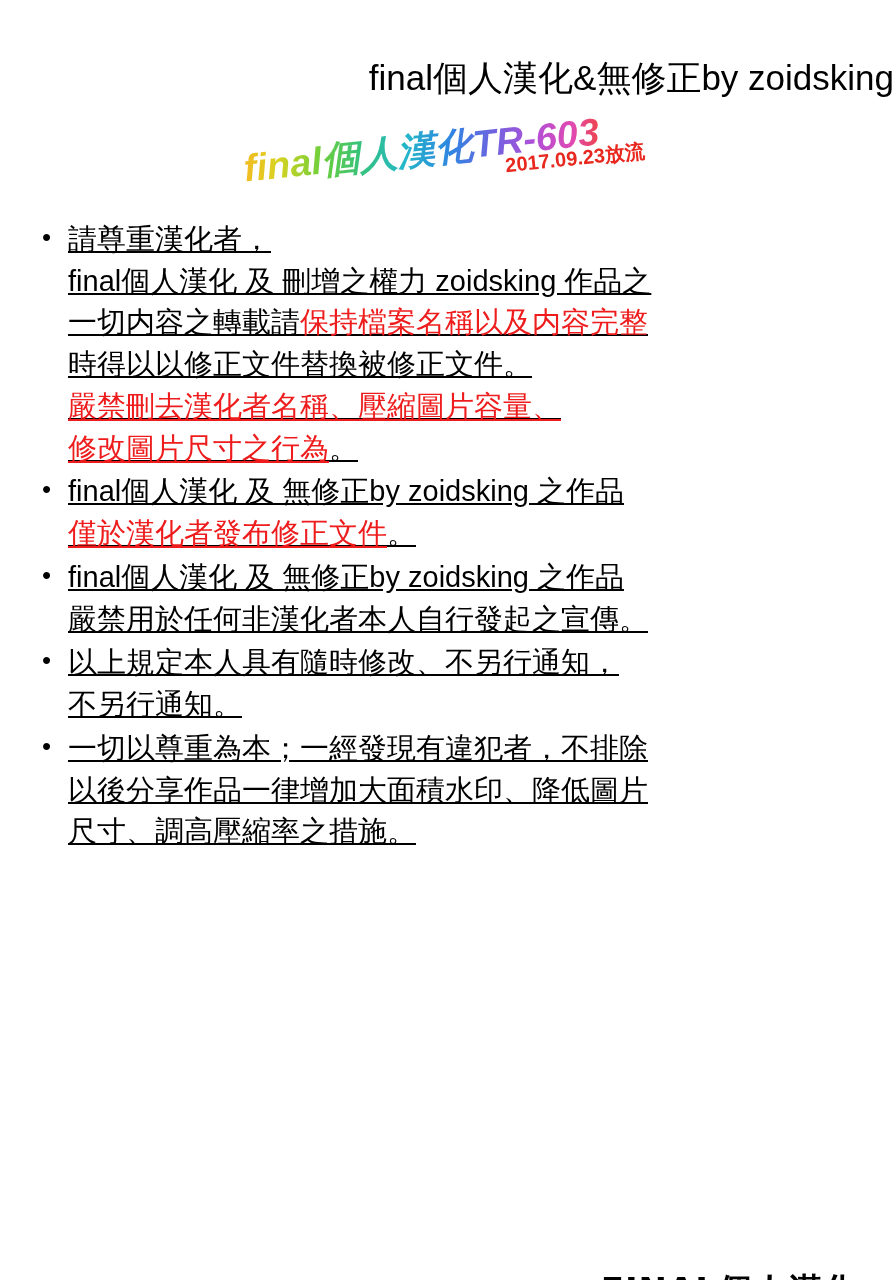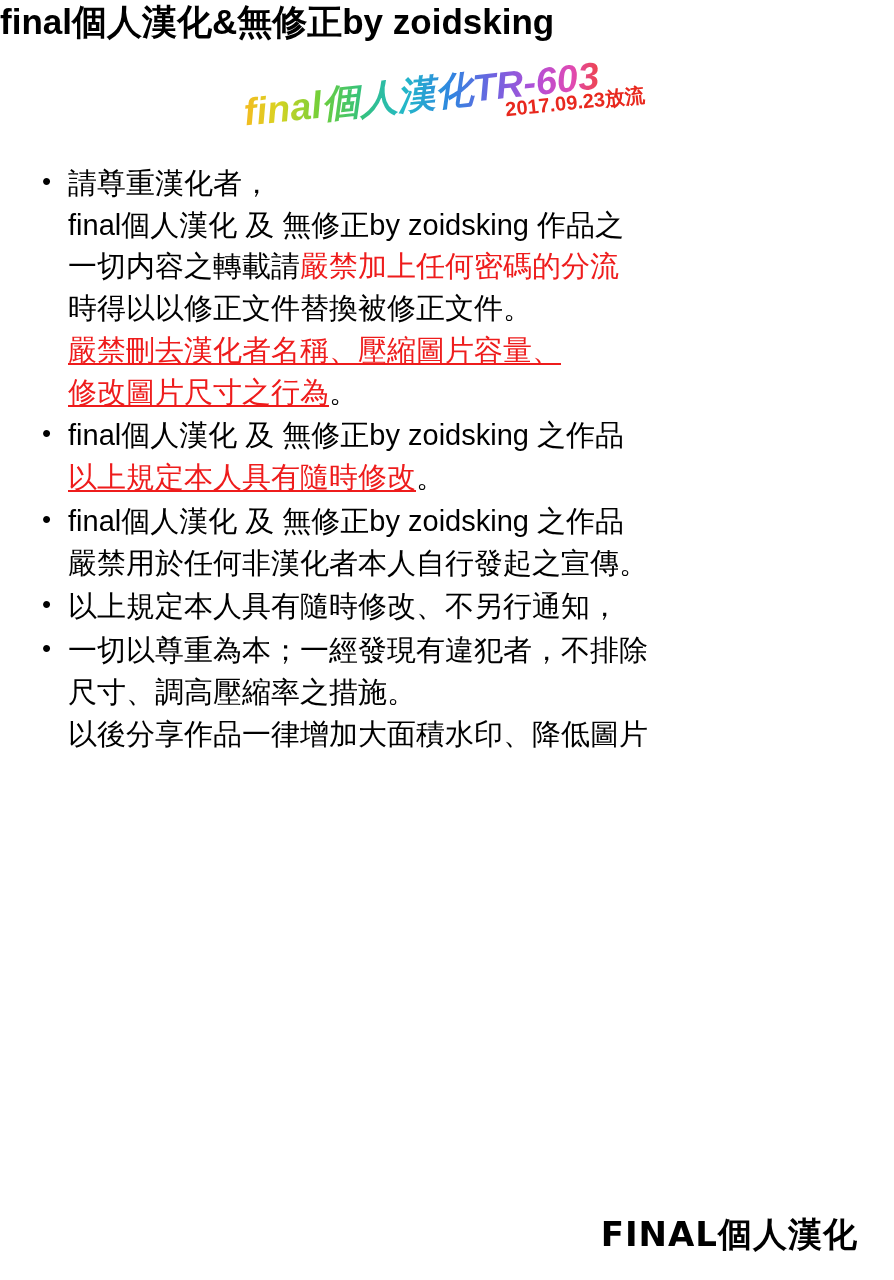--- a/index.html
+++ b/index.html
@@ -18,23 +18,24 @@
 
   .page {
     position: relative;
     width: 894px;
     height: 1280px;
     box-sizing: border-box;
   }
 
   
   .title-block {
-    text-align: left;
+    margin-top: 56px;
+    text-align: right;
     font-size: 35px;
-    font-weight: bold;
+    font-weight: normal;
     line-height: 1.28;
     letter-spacing: 0px;
   }
   .title-line-1 {
     display: block;
   }
   .title-line-2 {
     display: block;
   }
 
@@ -81,20 +82,21 @@
     left: 505px;
     top: 26px;
     white-space: nowrap;
   }
 
   
   .rules {
     margin: 22px 0 0 0;
     padding: 0 30px 0 40px;
     list-style: none;
+    text-decoration: underline;
   }
   .rule {
     position: relative;
     padding-left: 28px;
     margin-bottom: 2px;
     font-size: 29px;
     line-height: 1.44;
     color: #000;
   }
   .rule::before {
@@ -142,39 +144,40 @@
   </div>
 
   <div class="logo-wrap">
     <span class="rainbow">final個人漢化TR-603</span>
     <span class="date-stamp">2017.09.23放流</span>
   </div>
 
   <ul class="rules" id="rules-list">
       <li class="rule">
         <span class="rline"><span>請尊重漢化者，</span></span>
-        <span class="rline"><span>final個人漢化 及 無修正by zoidsking 作品之</span></span>
-        <span class="rline"><span>一切内容之轉載請</span><span class="red">嚴禁加上任何密碼的分流</span></span>
+        <span class="rline"><span>final個人漢化 及 刪增之權力 zoidsking 作品之</span></span>
+        <span class="rline"><span>一切内容之轉載請</span><span class="red">保持檔案名稱以及内容完整</span></span>
         <span class="rline"><span>時得以以修正文件替換被修正文件。</span></span>
         <span class="rline"><span class="red-u">嚴禁刪去漢化者名稱、壓縮圖片容量、</span></span>
         <span class="rline"><span class="red-u">修改圖片尺寸之行為</span><span>。</span></span>
       </li>
       <li class="rule">
         <span class="rline"><span>final個人漢化 及 無修正by zoidsking 之作品</span></span>
-        <span class="rline"><span class="red-u">以上規定本人具有隨時修改</span><span>。</span></span>
+        <span class="rline"><span class="red-u">僅於漢化者發布修正文件</span><span>。</span></span>
       </li>
       <li class="rule">
         <span class="rline"><span>final個人漢化 及 無修正by zoidsking 之作品</span></span>
         <span class="rline"><span>嚴禁用於任何非漢化者本人自行發起之宣傳。</span></span>
       </li>
       <li class="rule">
         <span class="rline"><span>以上規定本人具有隨時修改、不另行通知，</span></span>
+        <span class="rline"><span>不另行通知。</span></span>
       </li>
       <li class="rule">
         <span class="rline"><span>一切以尊重為本；一經發現有違犯者，不排除</span></span>
+        <span class="rline"><span>以後分享作品一律增加大面積水印、降低圖片</span></span>
         <span class="rline"><span>尺寸、調高壓縮率之措施。</span></span>
-        <span class="rline"><span>以後分享作品一律增加大面積水印、降低圖片</span></span>
       </li>
     </ul>
 
   <div class="footer-sign">FINAL個人漢化</div>
 
 </div>
 
 </body></html>

